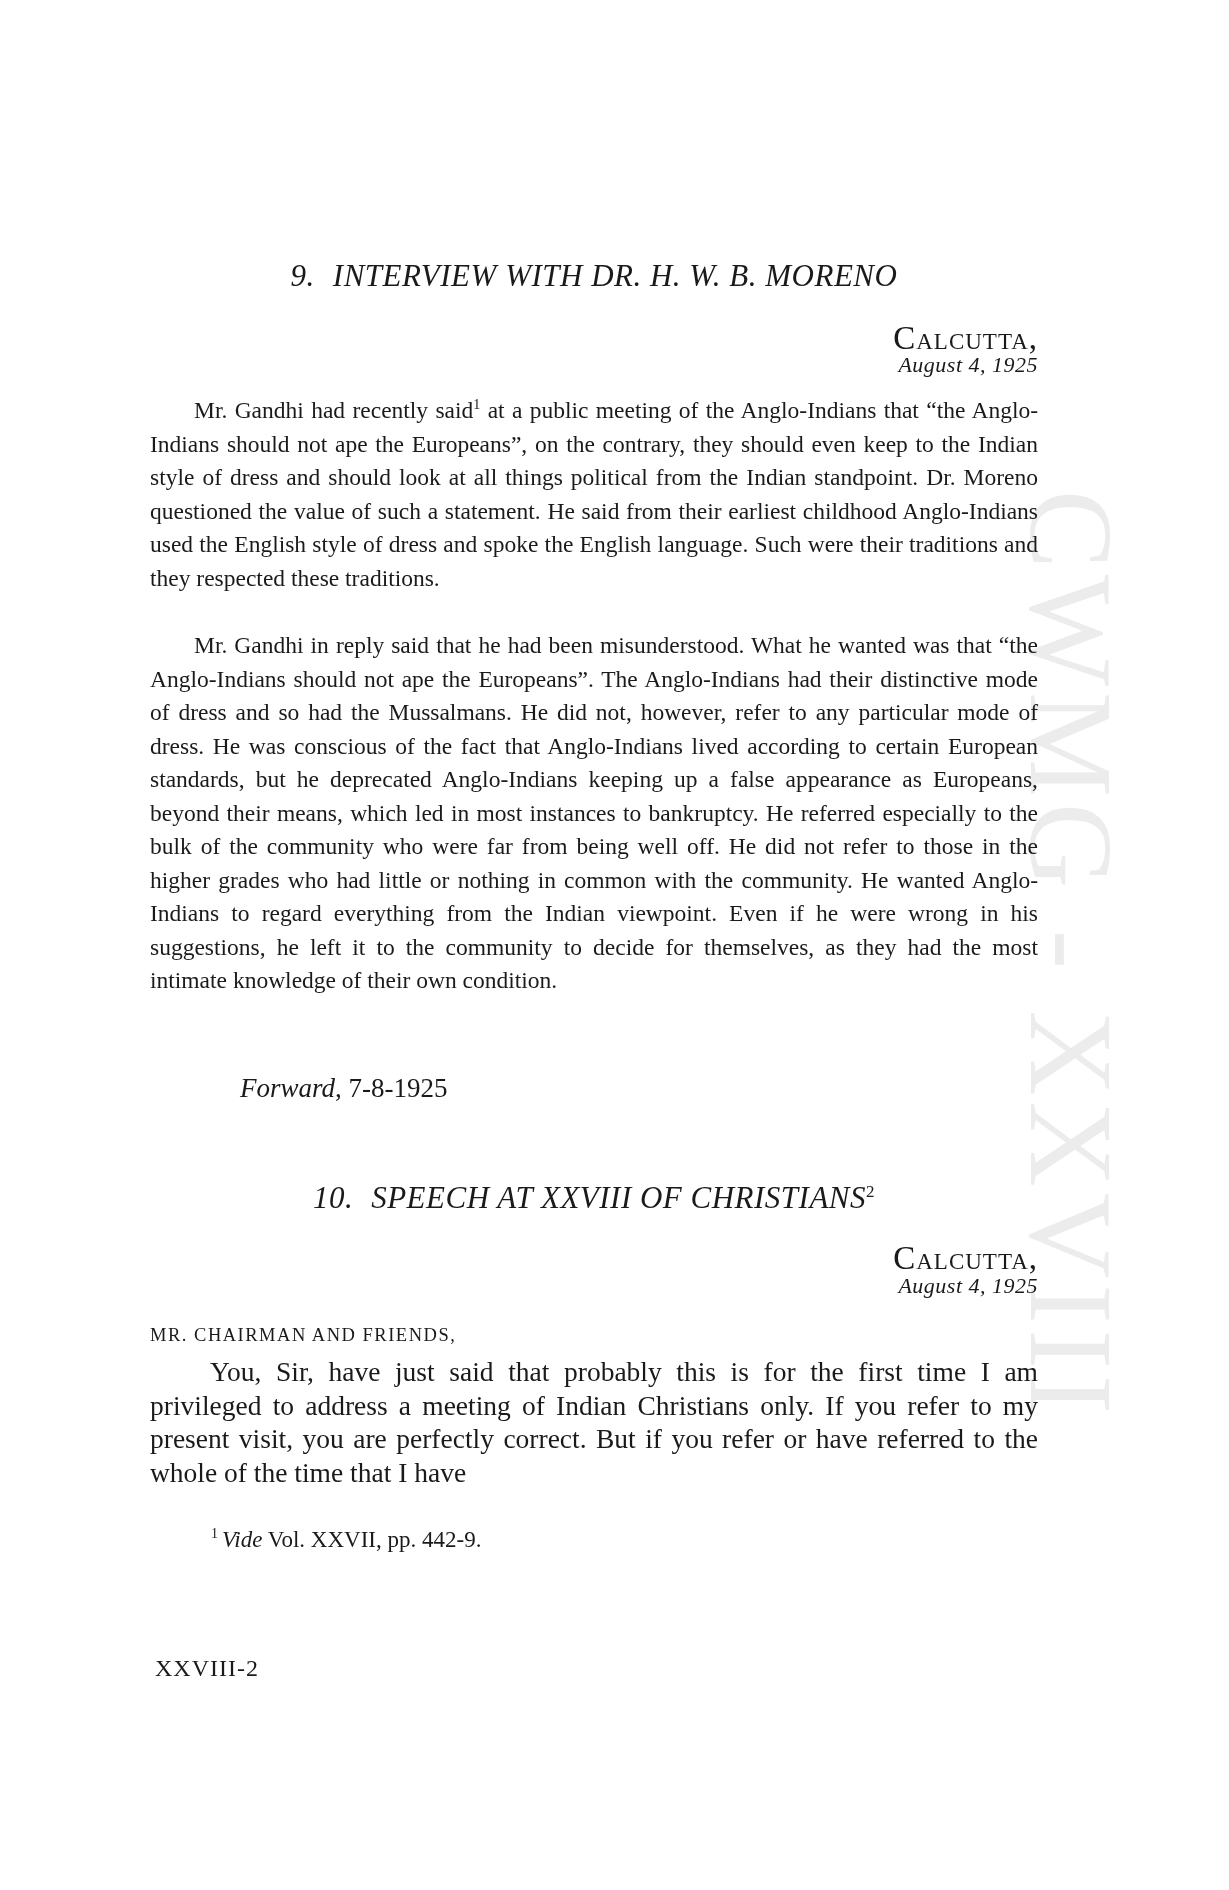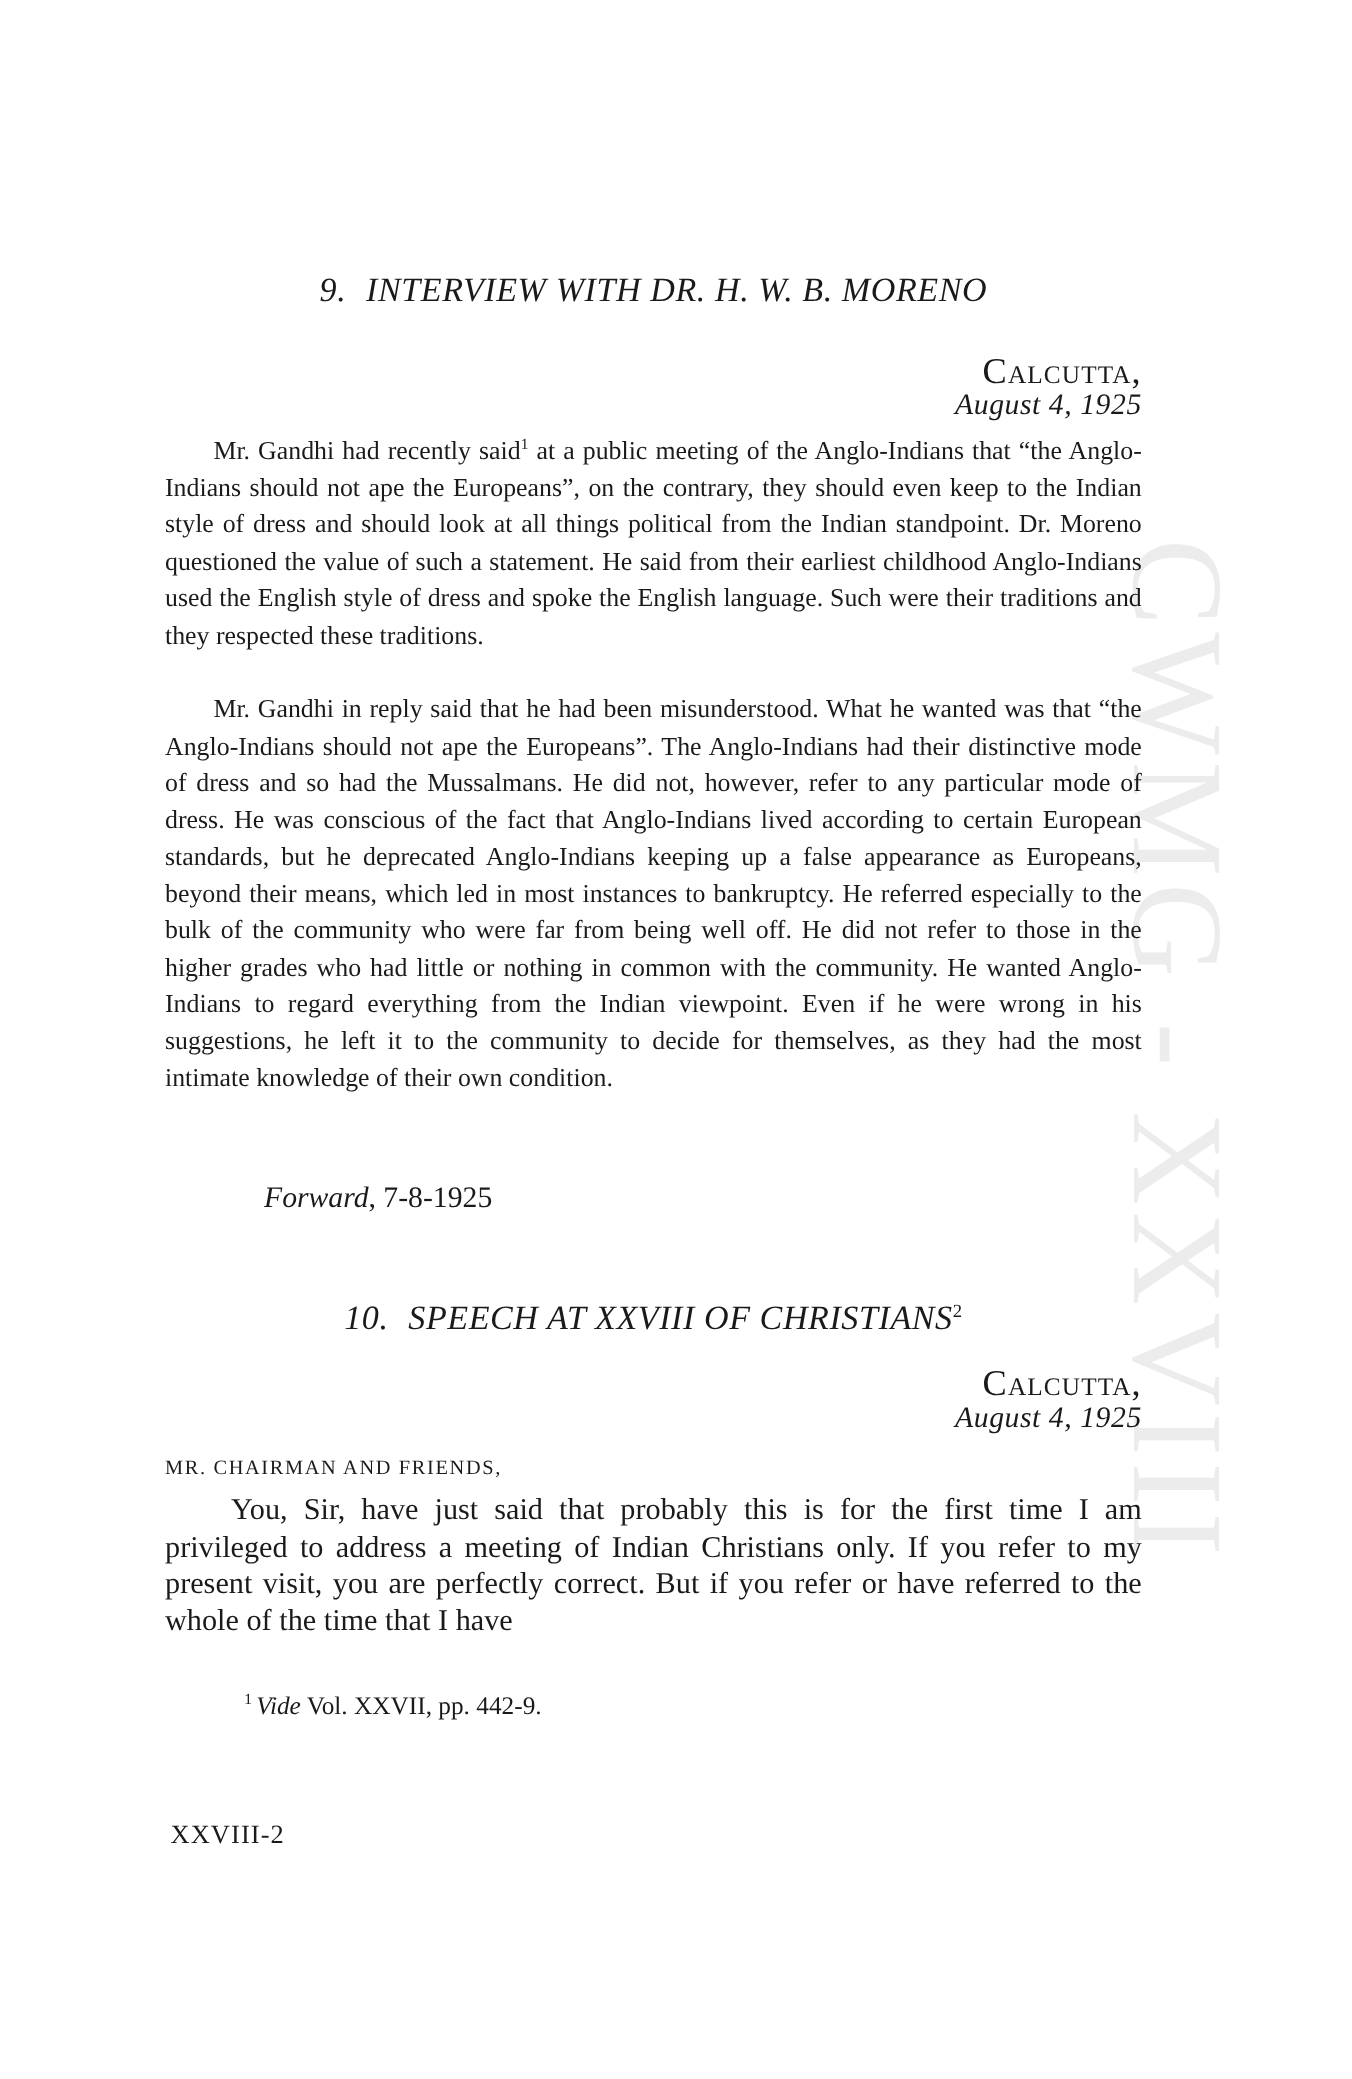--- a/index.html
+++ b/index.html
@@ -58,21 +58,21 @@
       right: 0;
       text-align: right;
       font-size: 33px;
       font-variant: small-caps;
       letter-spacing: 1px;
     }
     .date {
       position: absolute;
       right: 0;
       text-align: right;
-      font-size: 27px;
+      font-size: 22px;
       font-style: italic;
       letter-spacing: 0.5px;
     }
     .para {
       position: absolute;
       left: 0;
       width: 888px;
       font-size: 23.5px;
       line-height: 33.5px;
       text-align: justify;
@@ -105,21 +105,21 @@
     }
     .footnotes {
       position: absolute;
       left: 0;
       top: 1523px;
       width: 888px;
       font-size: 23px;
       line-height: 31px;
     }
     .footnote {
-      margin: 12px;
+      margin: 1px;
       text-align: justify;
       text-indent: 60px;
     }
     .footnote sup { font-size: 14px; vertical-align: 9px; line-height: 0; margin-right: 4px; }
     .footnote em { font-style: italic; }
     .folio {
       position: absolute;
       left: 5px;
       top: 1655px;
       font-size: 24px;
@@ -128,21 +128,21 @@
   </style>
 </head>
 <body>
 
 <div class="watermark">
   <span>CWMG - XXVIII</span>
 </div>
 
 <div class="page">
 
-  <div class="heading" style="top:246px;">
+  <div class="heading" style="top:258px;">
     <span class="num">9.</span><span>INTERVIEW WITH DR. H. W. B. MORENO</span>
   </div>
 
   <div class="place" style="top:320px;">Calcutta,</div>
   <div class="date" style="top:352px;">August 4, 1925</div>
 
   <p class="para" style="top:394px;"><span>Mr. Gandhi had recently said</span><sup>1</sup><span> at a public meeting of the Anglo-Indians that “the Anglo-Indians should not ape the Europeans”, on the contrary, they should even keep to the Indian style of dress and should look at all things political from the Indian standpoint. Dr. Moreno questioned the value of such a statement. He said from their earliest childhood Anglo-Indians used the English style of dress and spoke the English language. Such were their traditions and they respected these traditions.</span></p>
 
   <p class="para" style="top:629px;">Mr. Gandhi in reply said that he had been misunderstood. What he wanted was that “the Anglo-Indians should not ape the Europeans”. The Anglo-Indians had their distinctive mode of dress and so had the Mussalmans. He did not, however, refer to any particular mode of dress. He was conscious of the fact that Anglo-Indians lived according to certain European standards, but he deprecated Anglo-Indians keeping up a false appearance as Europeans, beyond their means, which led in most instances to bankruptcy. He referred especially to the bulk of the community who were far from being well off. He did not refer to those in the higher grades who had little or nothing in common with the community. He wanted Anglo-Indians to regard everything from the Indian viewpoint. Even if he were wrong in his suggestions, he left it to the community to decide for themselves, as they had the most intimate knowledge of their own condition.</p>
 

